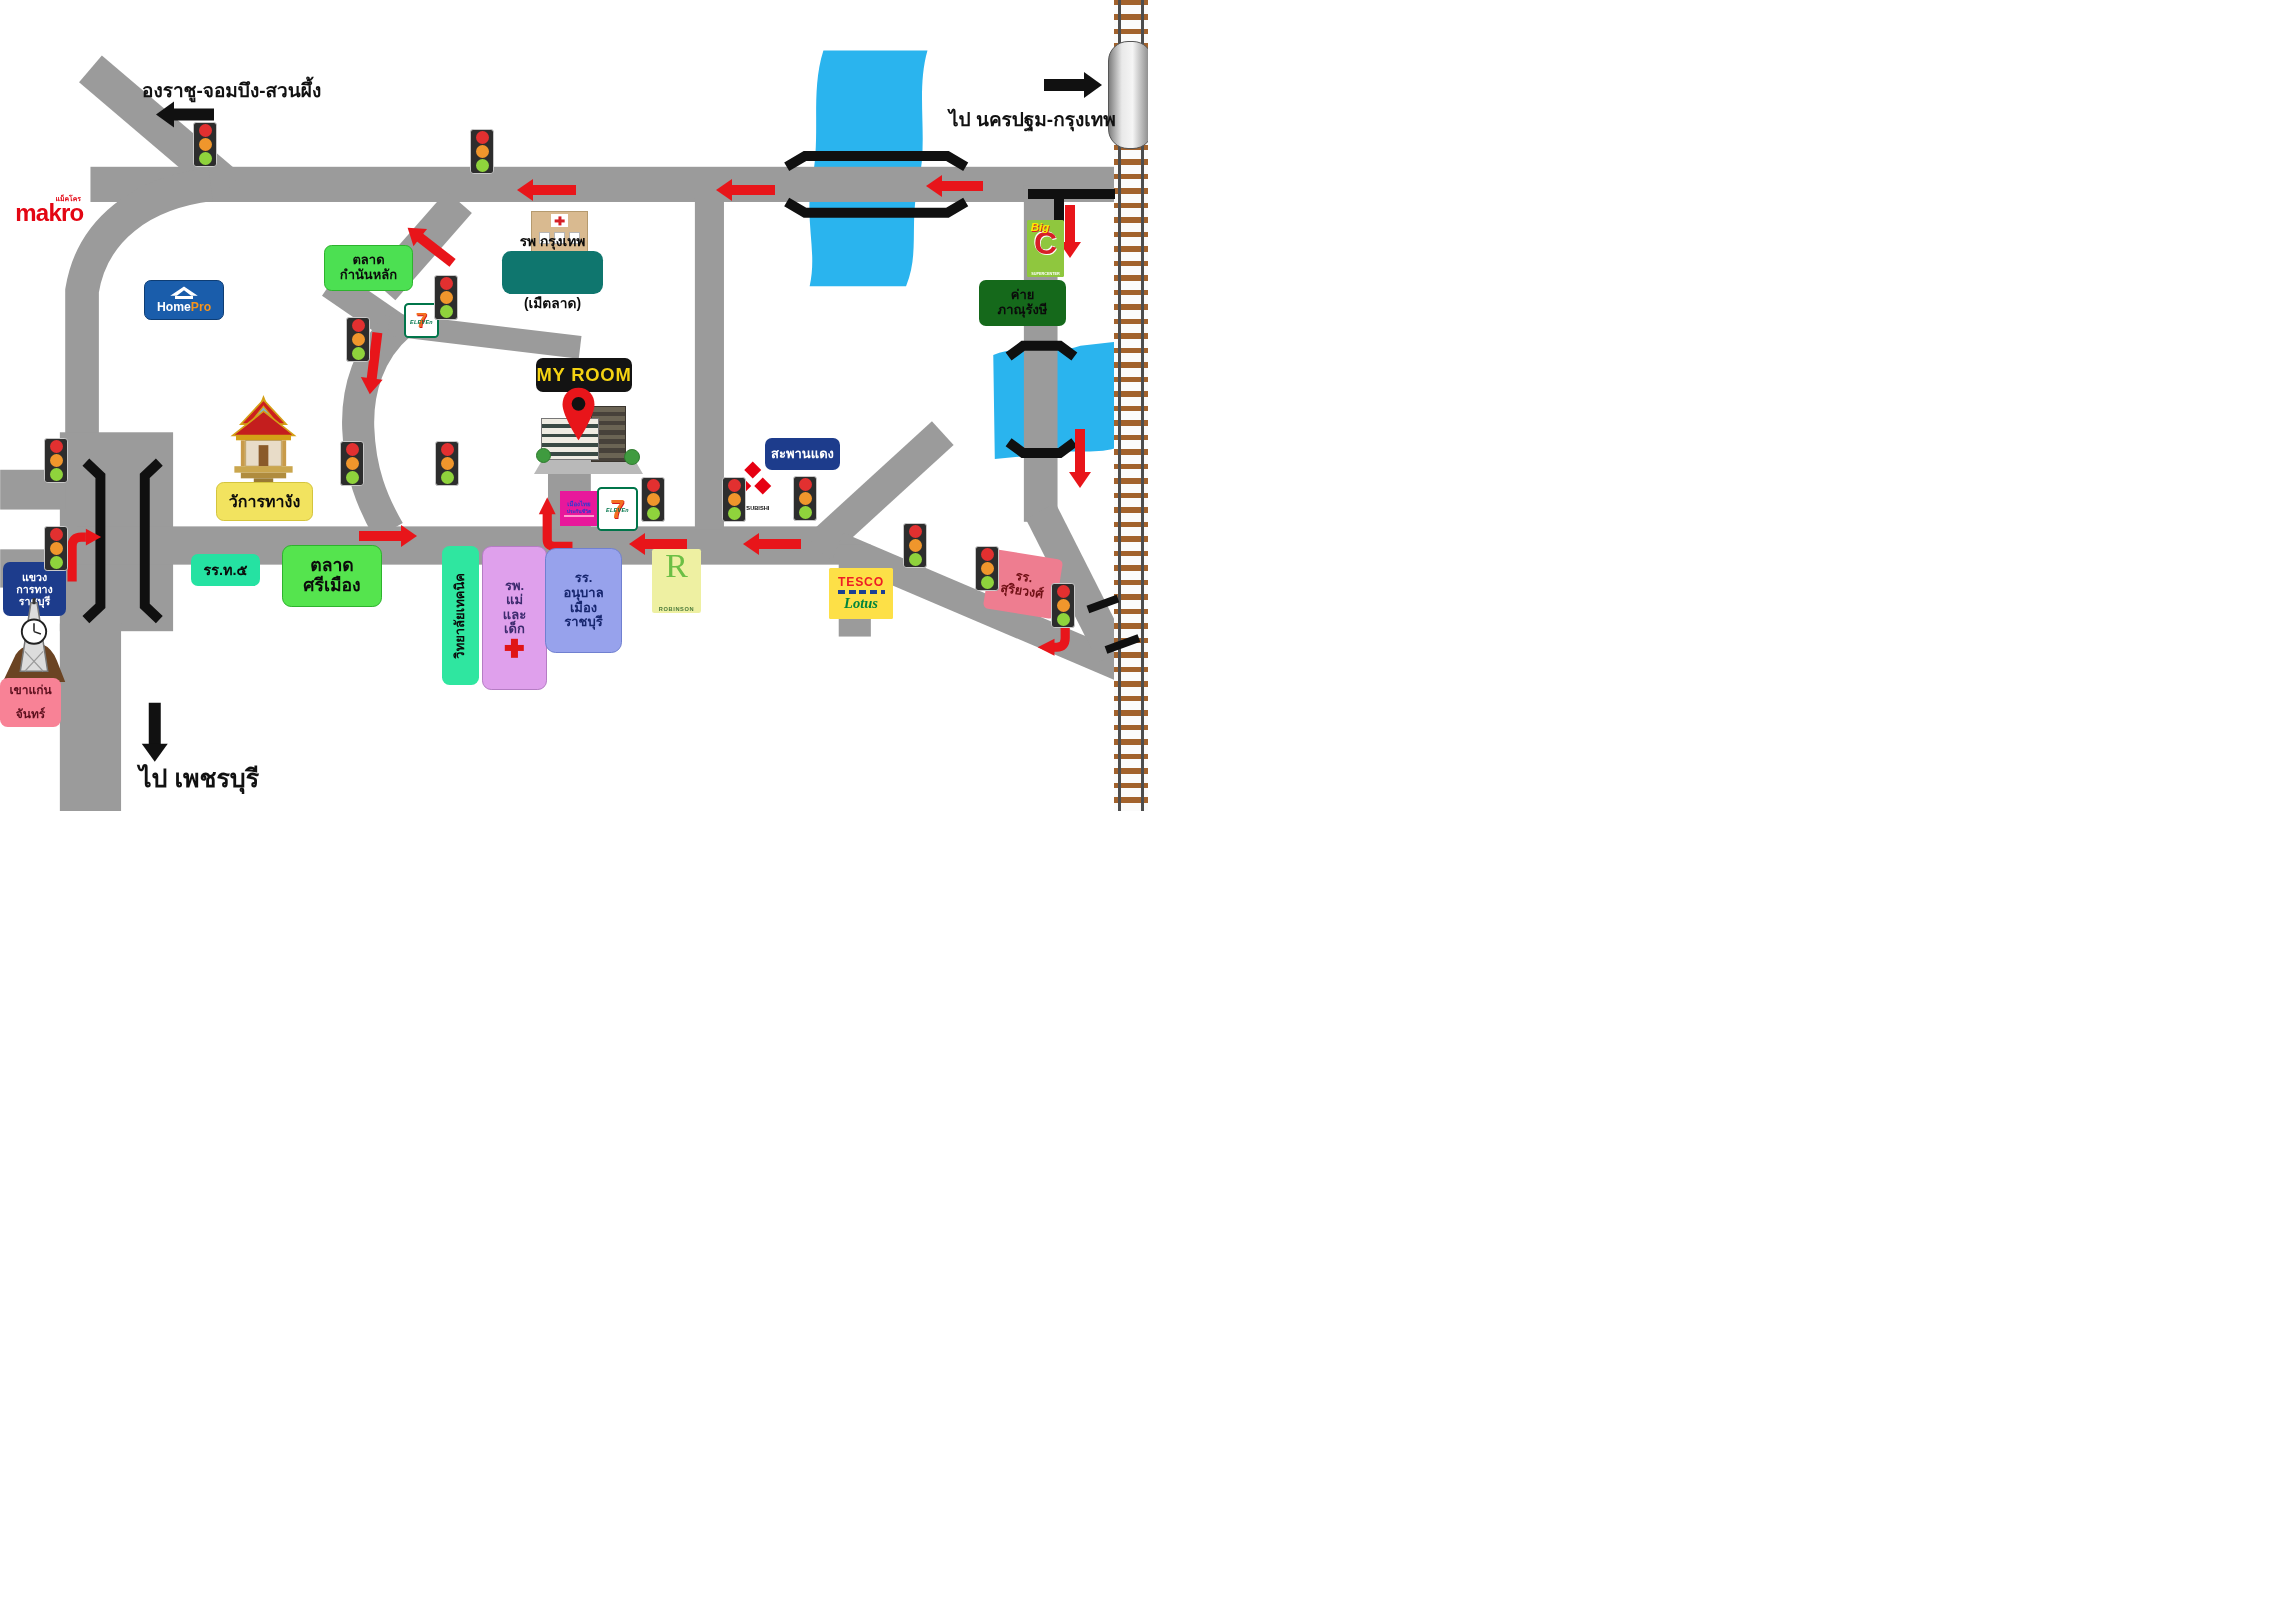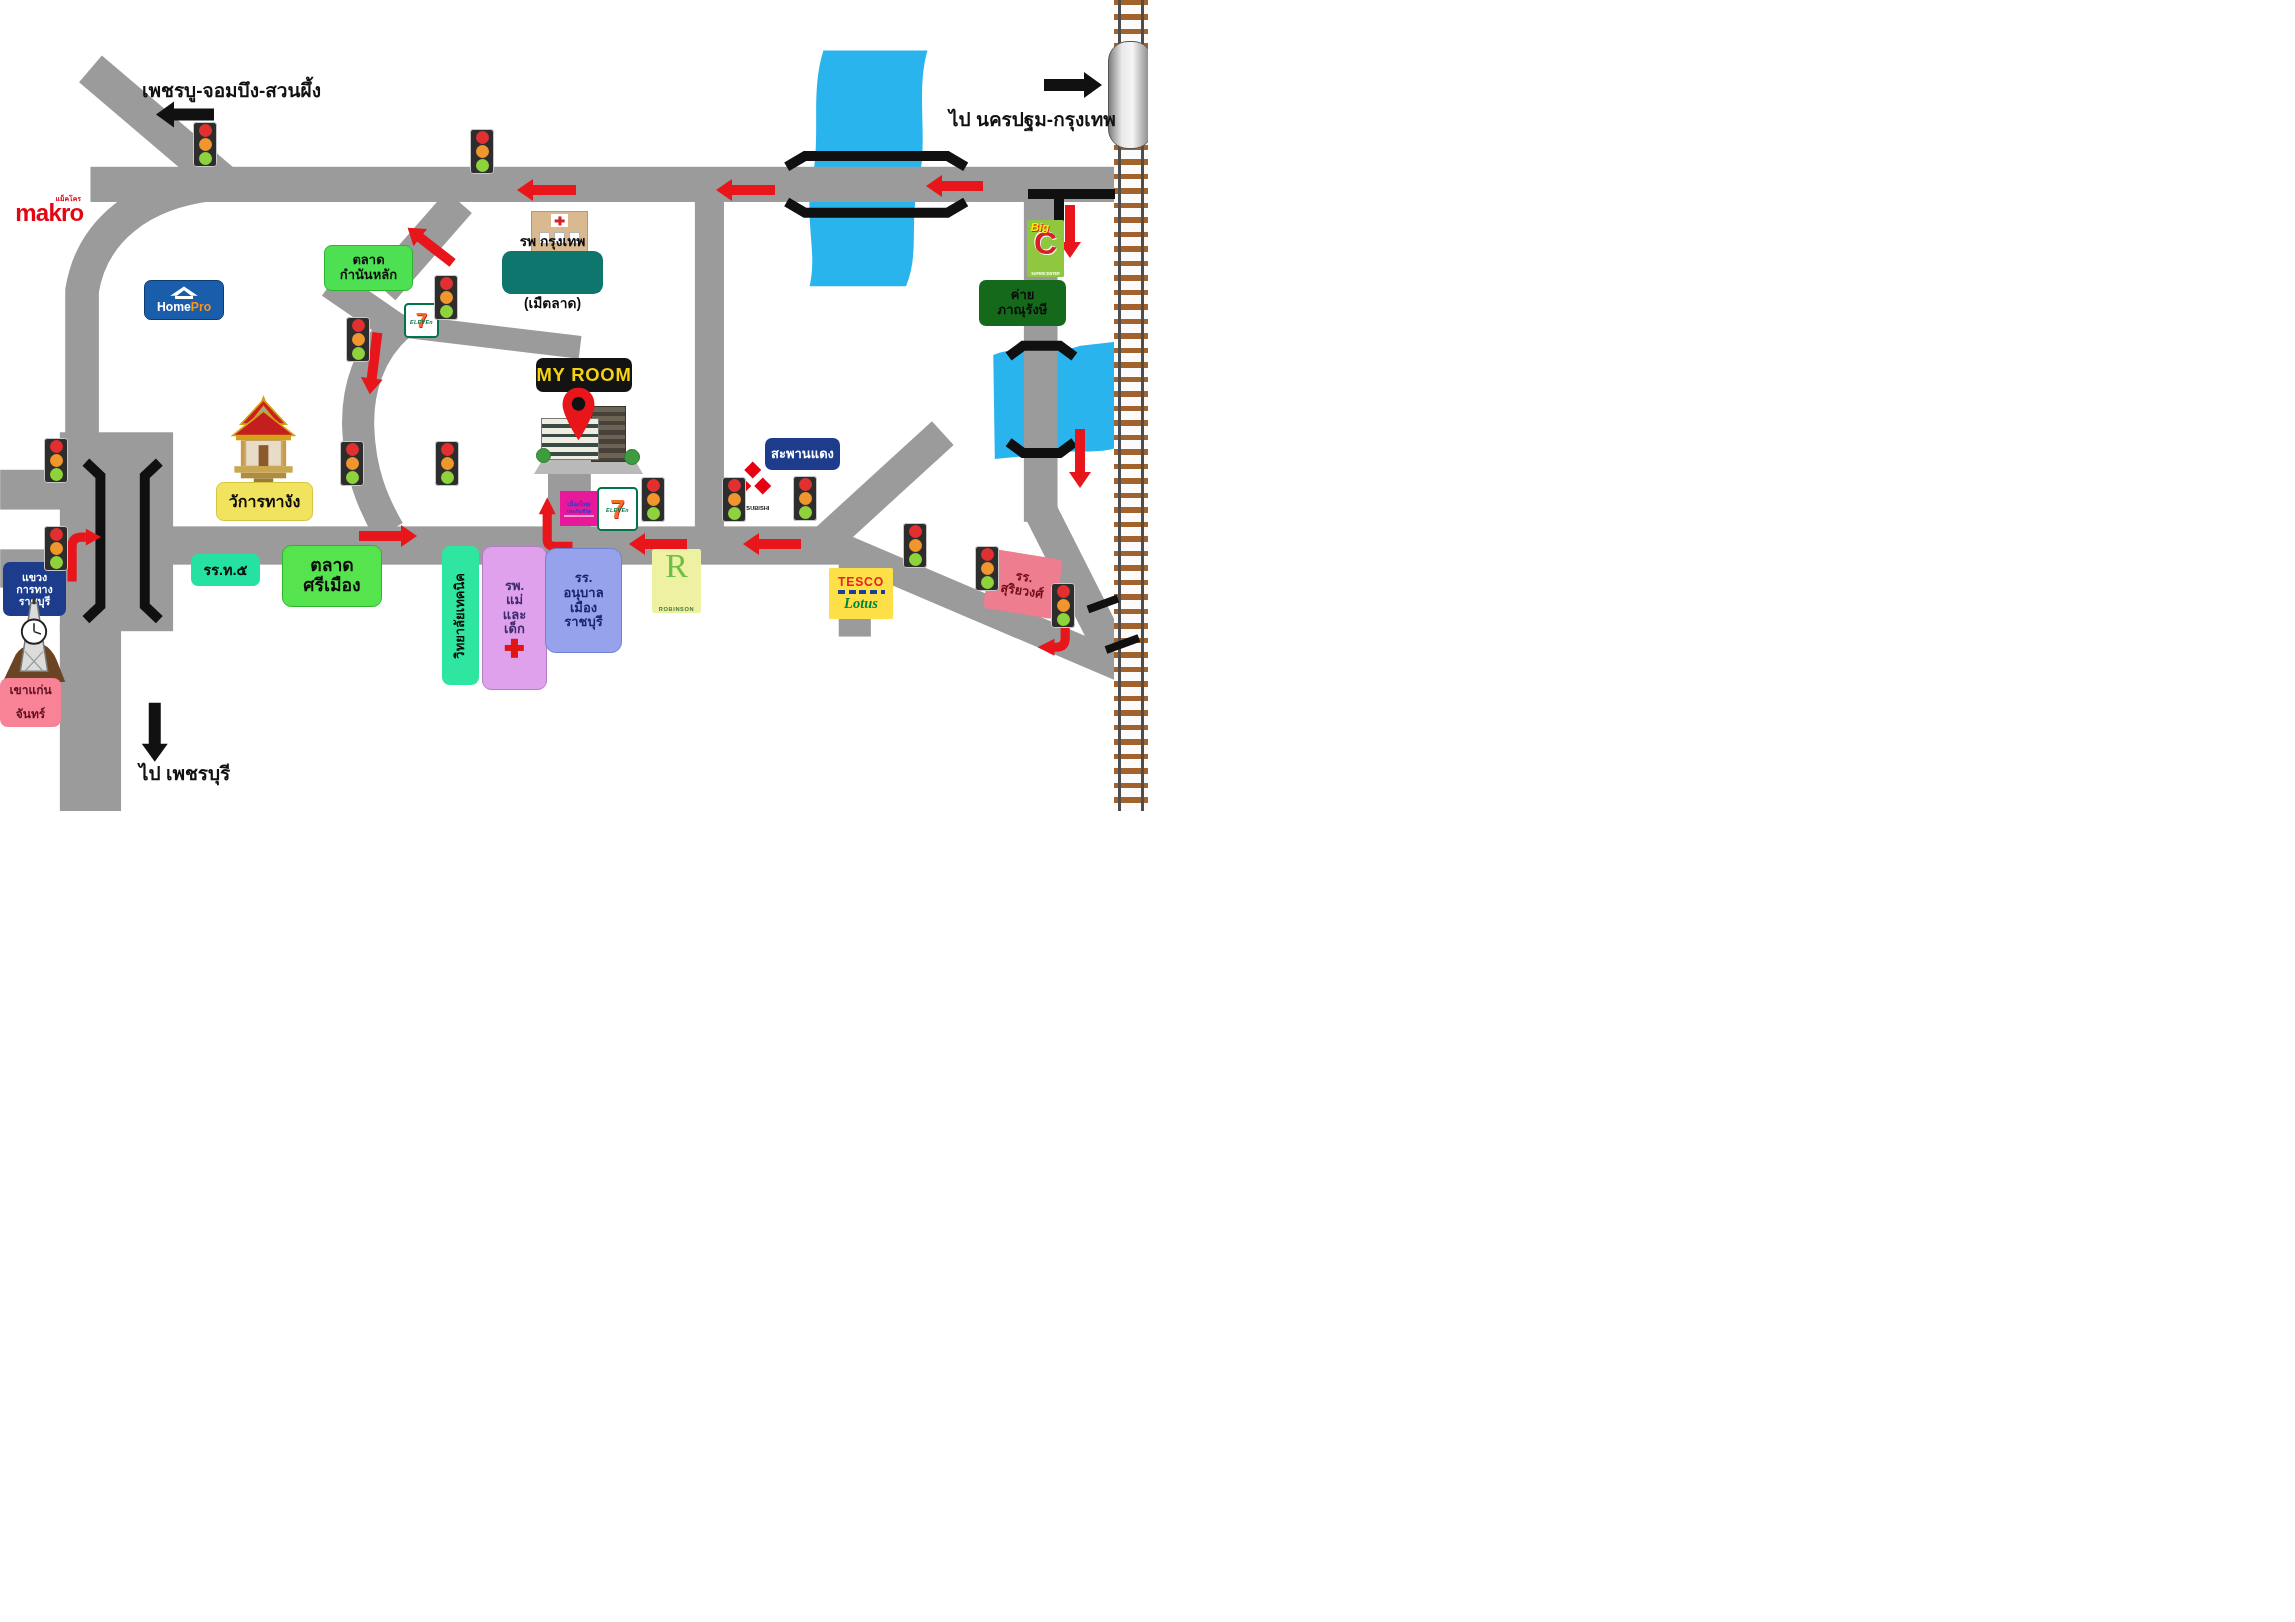--- a/index.html
+++ b/index.html
@@ -153,25 +153,25 @@
     </g>
   </svg>
 
   <div class="railway"></div>
   <div class="rail-tunnel"></div>
   <div class="blackmark" style="left:1028px;top:189px;width:87px;height:10px;"></div>
   <div class="blackmark" style="left:1054px;top:199px;width:10px;height:35px;"></div>
   <div class="blackmark" style="left:1087px;top:600px;width:32px;height:8.4px;transform:rotate(-20deg);"></div>
   <div class="blackmark" style="left:1105px;top:640px;width:35px;height:8.4px;transform:rotate(-20deg);"></div>
 
-  <div class="dirtext" style="left:142px;top:75px;font-size:19px;">เพชรบู-จอมบึง-สวนผึ้ง</div>
+  <div class="dirtext" style="left:142px;top:75px;font-size:19px;">องราชู-จอมบึง-สวนผึ้ง</div>
   <div class="arrow black" style="left:171px;top:109px;width:43px;transform:rotate(180deg);"></div>
   <div class="dirtext" style="left:949px;top:104px;font-size:19px;">ไป นครปฐม-กรุงเทพ</div>
   <div class="arrow black" style="left:1044px;top:79px;width:43px;"></div>
-  <div class="dirtext" style="left:139px;top:758px;font-size:19px;">ไป เพชรบุรี</div>
+  <div class="dirtext" style="left:139px;top:758px;font-size:25px;">ไป เพชรบุรี</div>
   <div class="arrow black" style="left:133px;top:719px;width:44px;transform:rotate(90deg);"></div>
 
   <div class="arrow" style="left:532px;top:185px;width:44px;transform:rotate(180deg);"></div>
   <div class="arrow" style="left:731px;top:185px;width:44px;transform:rotate(180deg);"></div>
   <div class="arrow" style="left:941px;top:181px;width:42px;transform:rotate(180deg);"></div>
   <div class="arrow" style="left:1051px;top:219px;width:38px;transform:rotate(90deg);"></div>
   <div class="arrow" style="left:415px;top:245px;width:42px;transform:rotate(218deg);"></div>
   <div class="arrow" style="left:351px;top:351px;width:47px;transform:rotate(97deg);"></div>
   <div class="arrow" style="left:359px;top:531px;width:43px;"></div>
   <div class="arrow" style="left:644px;top:539px;width:43px;transform:rotate(180deg);"></div>

